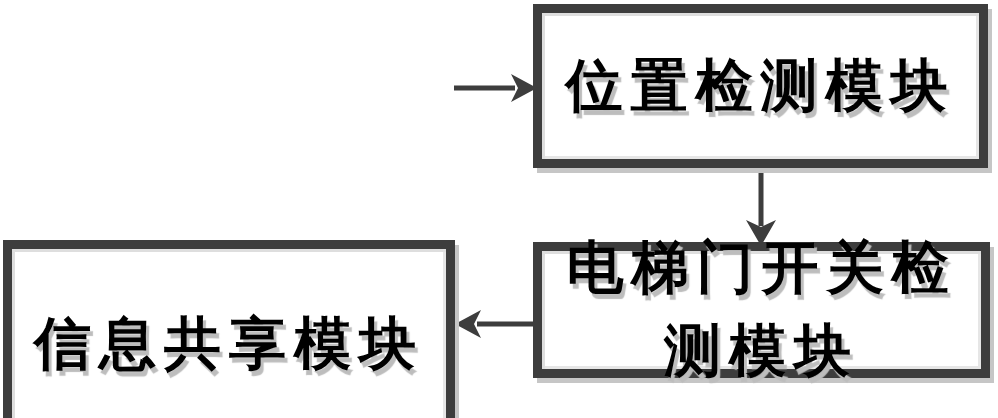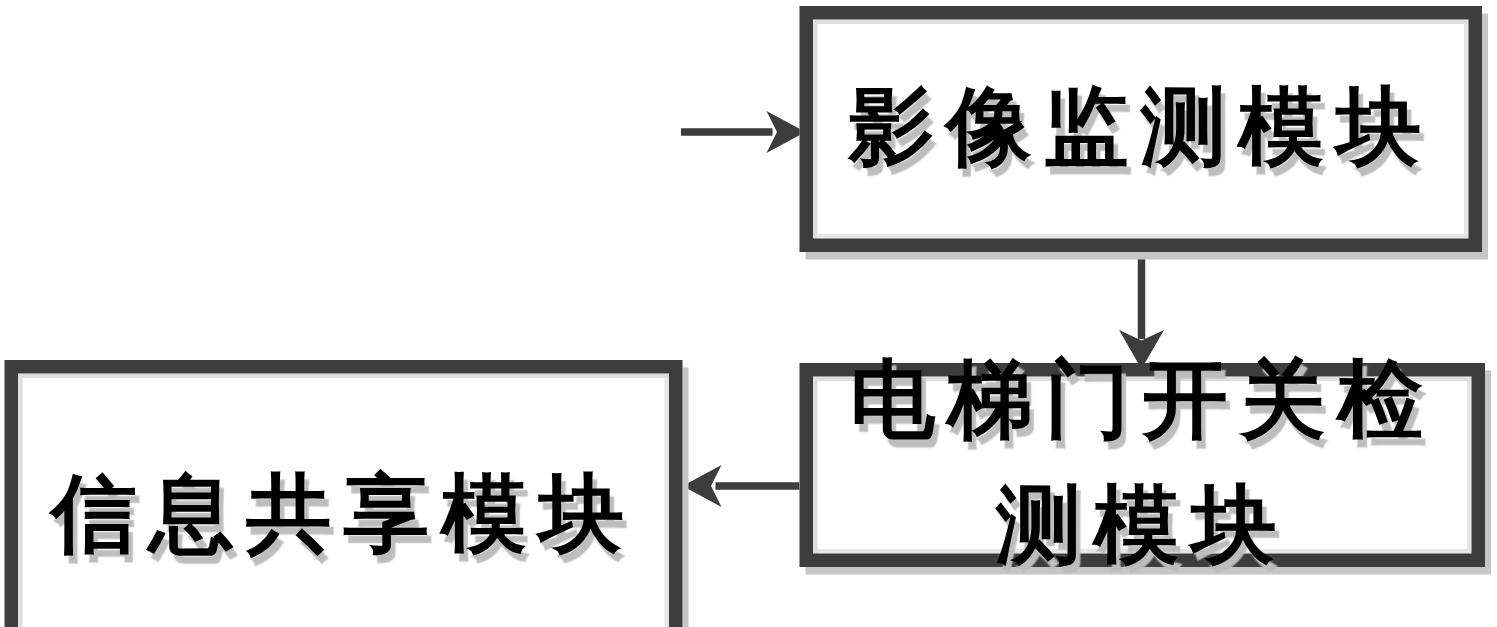--- a/index.html
+++ b/index.html
@@ -62,21 +62,21 @@
     </g>
 
     <g>
       <path class="arrow-line" d="M533 324 L477 324"></path>
       <polygon class="arrow-head" points="455,324 481,310 474,324 481,338"></polygon>
     </g>
   </svg>
 
 
   <div class="module" id="box-position-detection">
-    <span class="module-label">影像监测模块</span>
+    <span class="module-label">位置检测模块</span>
   </div>
 
   <div class="module" id="box-door-detection">
     <span class="module-label">电梯门开关检测模块</span>
   </div>
 
   <div class="module" id="box-info-sharing">
     <span class="module-label">信息共享模块</span>
   </div>
 

